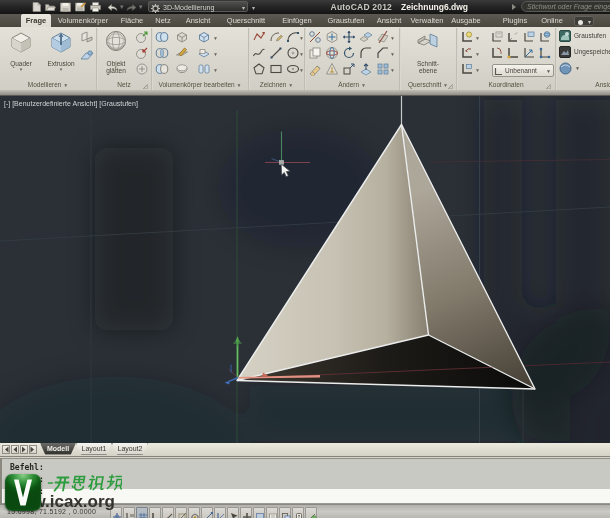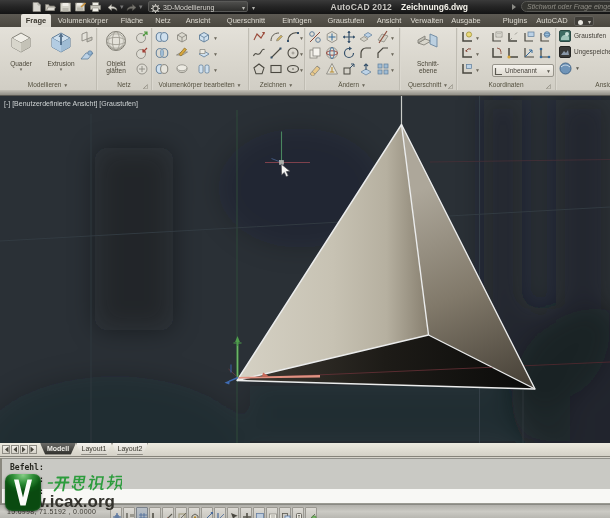--- a/index.html
+++ b/index.html
@@ -156,21 +156,21 @@
     <div class="rtab" style="left:115px;width:34px">Fläche</div>
     <div class="rtab" style="left:150px;width:26px">Netz</div>
     <div class="rtab" style="left:178px;width:40px">Ansicht</div>
     <div class="rtab" style="left:220px;width:52px">Querschnitt</div>
     <div class="rtab" style="left:275px;width:44px">Einfügen</div>
     <div class="rtab" style="left:323px;width:46px">Graustufen</div>
     <div class="rtab" style="left:371px;width:36px">Ansicht</div>
     <div class="rtab" style="left:406px;width:42px">Verwalten</div>
     <div class="rtab" style="left:446px;width:40px">Ausgabe</div>
     <div class="rtab" style="left:498px;width:34px">Plugins</div>
-    <div class="rtab" style="left:536px;width:32px">AutoCAD</div>
+    <div class="rtab" style="left:536px;width:32px">Online</div>
     <div id="tab-extra" class="abs">
       <div class="dot"></div>
       <div class="arr">▾</div>
     </div>
   </div>
 
   <div id="ribbon" class="abs">
     <div class="panel-sep" style="left:96px"></div>
     <div class="panel-sep" style="left:151px"></div>
     <div class="panel-sep" style="left:248px"></div>

